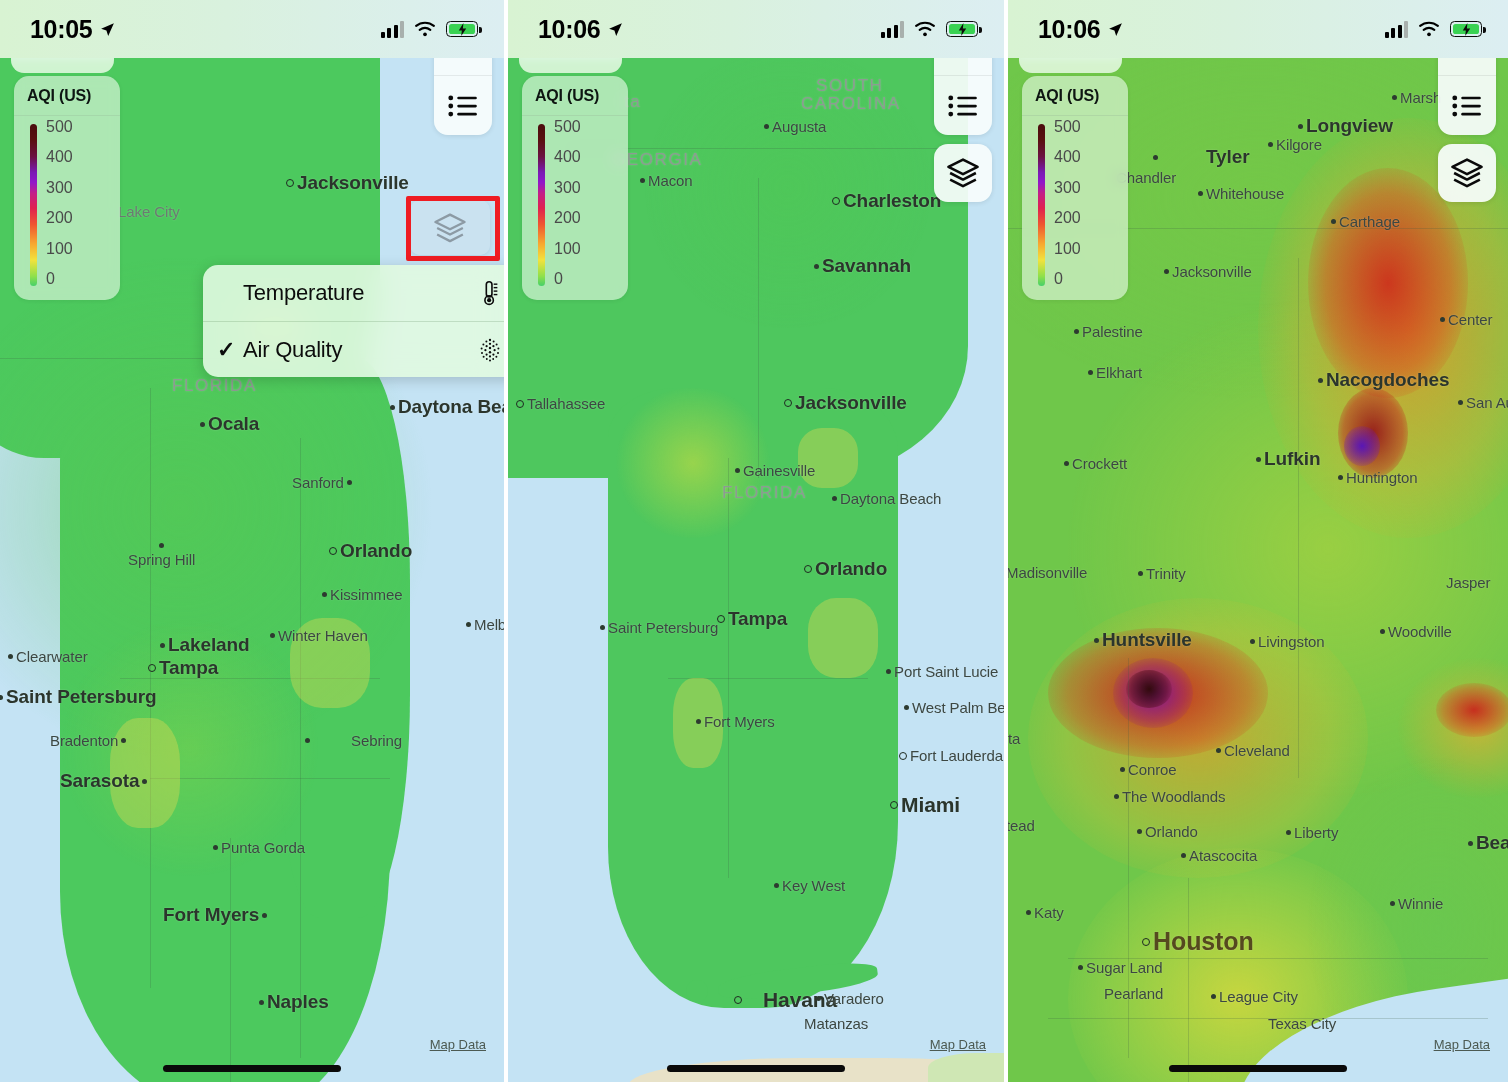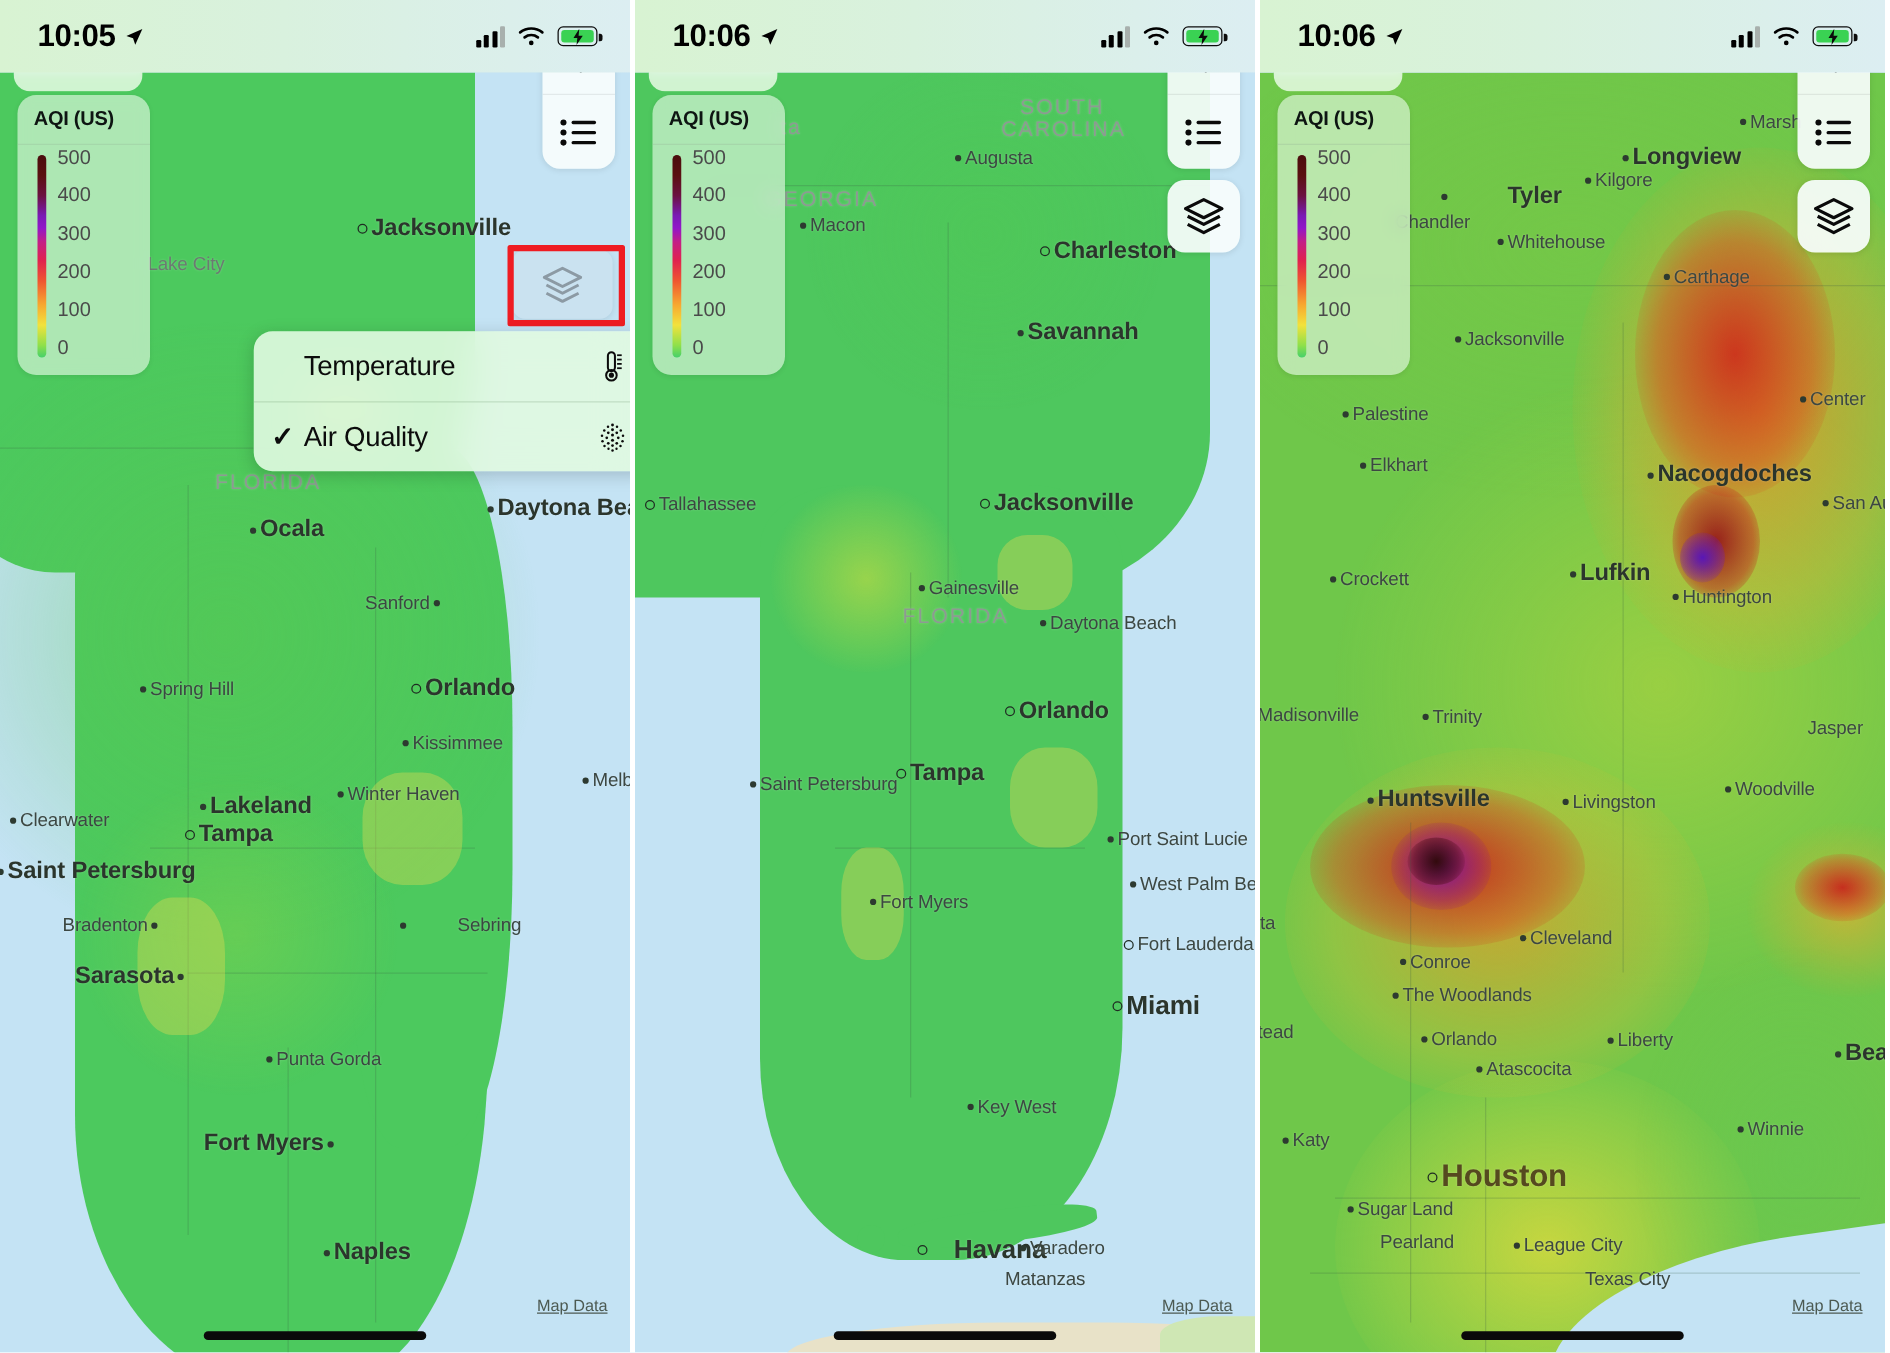--- a/index.html
+++ b/index.html
@@ -391,21 +391,21 @@
           <span>FLORIDA</span>
         </div>
         <div class="city big" style="left: 200px; top: 413px;">
           <span class="dot"></span>
           <span>Ocala</span>
         </div>
         <div class="city rt" style="left: 292px; top: 474px;">
           <span class="dot"></span>
           <span>Sanford</span>
         </div>
-        <div class="city" style="left: 112px; top: 543px;">
+        <div class="city" style="left: 128px; top: 543px; flex-direction: column;">
           <span class="dot"></span>
           <span>Spring Hill</span>
         </div>
         <div class="city big" style="left: 329px; top: 540px;">
           <span class="ring"></span>
           <span>Orlando</span>
         </div>
         <div class="city" style="left: 322px; top: 586px;">
           <span class="dot"></span>
           <span>Kissimmee</span>
@@ -431,21 +431,21 @@
           <span>Tampa</span>
         </div>
         <div class="city big" style="left: -2px; top: 686px;">
           <span class="dot"></span>
           <span>Saint Petersburg</span>
         </div>
         <div class="city rt" style="left: 50px; top: 732px;">
           <span class="dot"></span>
           <span>Bradenton</span>
         </div>
-        <div class="city" style="left: 320px; top: 732px; gap: 41px;">
+        <div class="city" style="left: 305px; top: 732px; gap: 41px;">
           <span class="dot"></span>
           <span>Sebring</span>
         </div>
         <div class="city rt big" style="left: 60px; top: 770px;">
           <span class="dot"></span>
           <span>Sarasota</span>
         </div>
         <div class="city" style="left: 213px; top: 839px;">
           <span class="dot"></span>
           <span>Punta Gorda</span>

